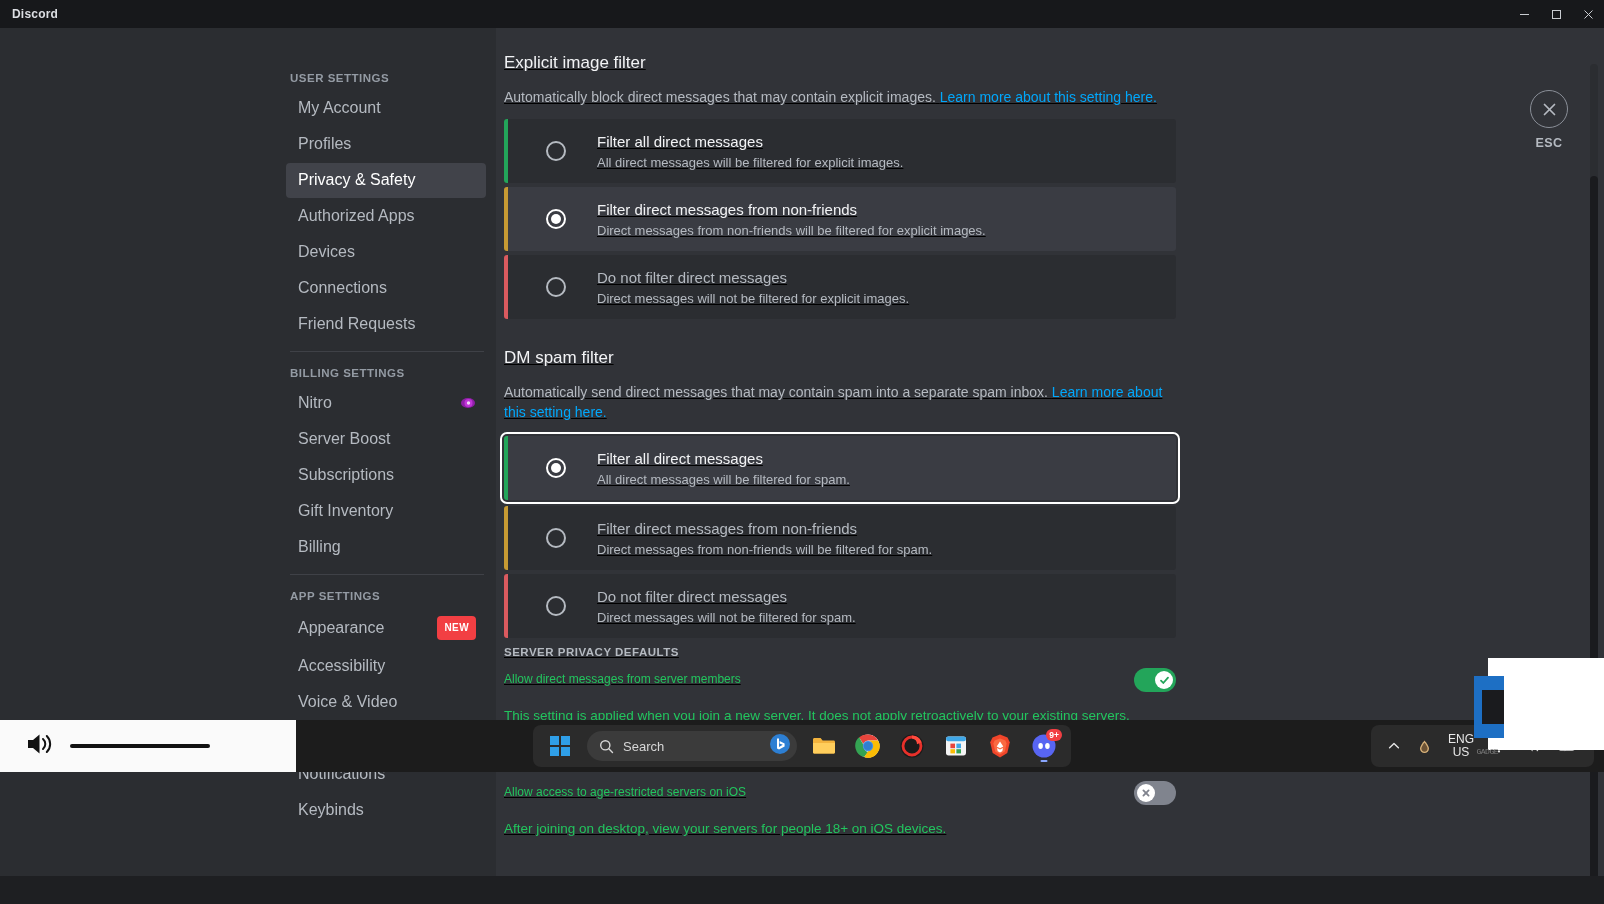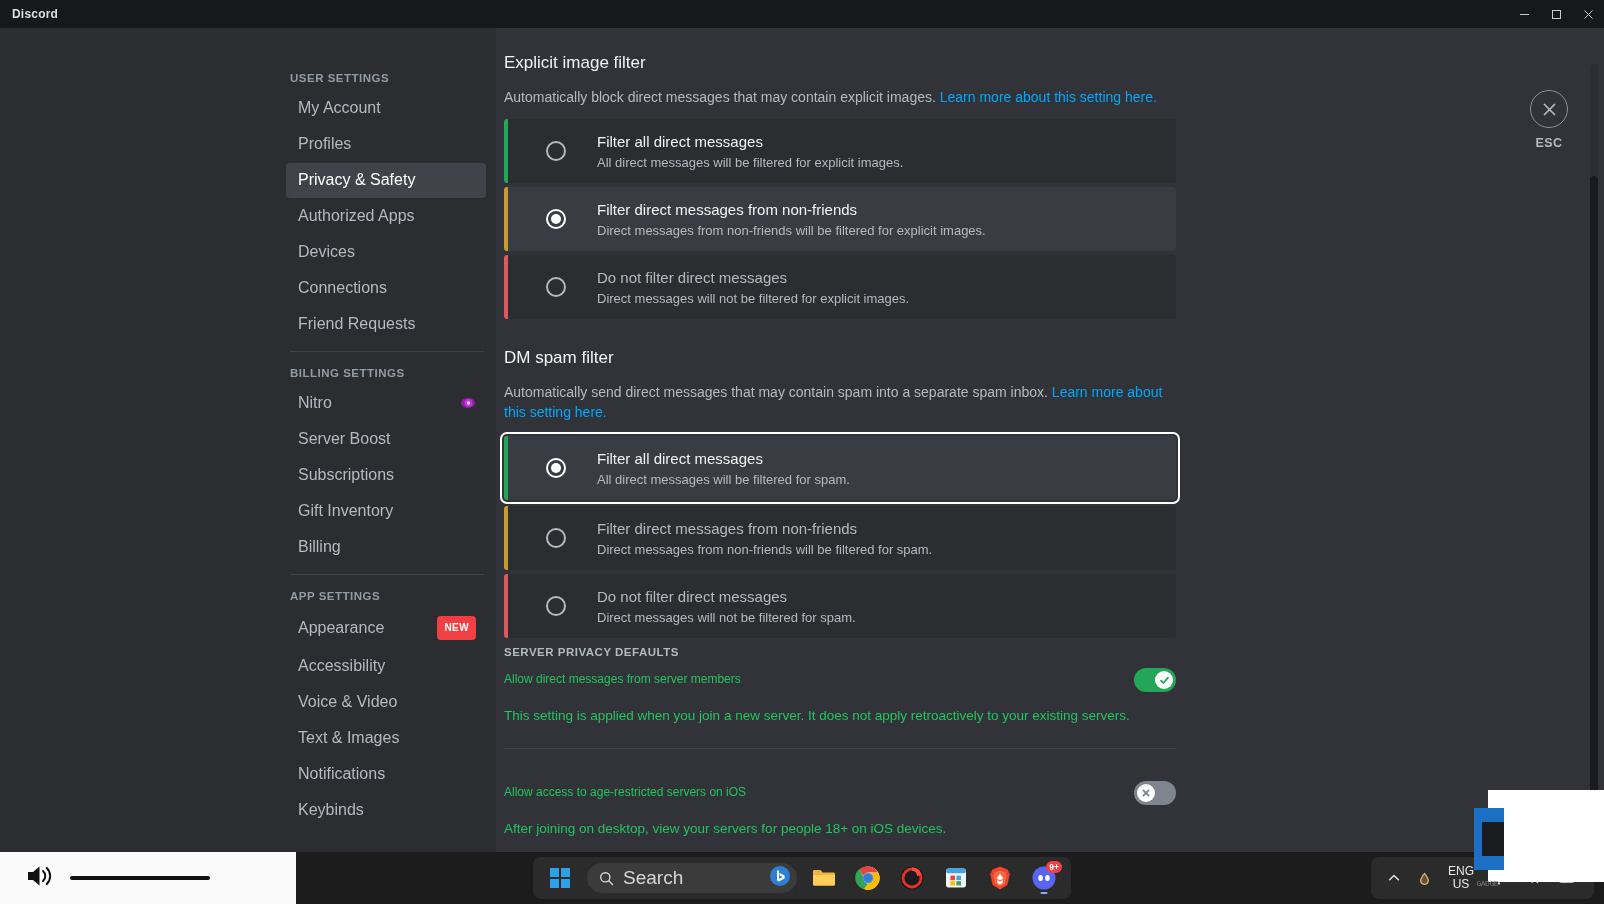--- a/index.html
+++ b/index.html
@@ -2,21 +2,21 @@
 <html><head>
 <meta charset="utf-8">
 <style>
   * { box-sizing: border-box; margin:0; padding:0; }
   html,body{
     width:1604px; height:904px; overflow:hidden;
     background:#1e1f22;
     font-family:"Liberation Sans", sans-serif;
     -webkit-font-smoothing:antialiased;
   }
-  #app { position:relative; width:1604px; height:904px; }
+  #app { position:relative; width:1604px; height:772px; }
 
   
   .titlebar{
     position:absolute; left:0; top:0; width:1604px; height:28px;
     background:#17181b; display:flex; align-items:center;
   }
   .titlebar .app-title{
     color:#dcdee3; font-size:12px; font-weight:bold; padding-left:12px;
     letter-spacing:.2px;
   }
@@ -63,21 +63,21 @@
   
   .content{
     flex:1 1 auto; height:100%; position:relative;
     background:#313338; overflow:hidden;
   }
   .content-inner{
     position:absolute; left:0; top:0; width:100%; height:100%;
     padding:10px 0 0 0;
   }
   .col{
-    width:676px; margin-left:8px; padding-top:14px;
+    width:676px; margin-left:8px; padding-top:14px;text-decoration:underline;
   }
 
   h2.section-title{
     color:#f2f3f5; font-size:17px; font-weight:500; line-height:22px;
     margin-bottom:13px;
   }
   p.section-desc{
     color:#b5bac1; font-size:14px; line-height:20px; margin-bottom:10px;
     max-width:670px;
   }
@@ -177,21 +177,21 @@
   }
   .tb-icon{
     width:34px; height:34px; display:flex; align-items:center; justify-content:center;
     border-radius:5px; cursor:pointer; position:relative;
   }
   .searchbox{
     width:210px; height:30px; border-radius:15px; background:#3b3b3b;
     display:flex; align-items:center; padding:0 6px 0 12px; gap:9px;
     cursor:pointer;
   }
-  .searchbox .stext{ color:#d6d6d6; font-size:19px; flex:1; }
+  .searchbox .stext{ color:#d6d6d6; font-size:13px; flex:1; }
   .tb-right{
     position:absolute; right:10px; top:5px; height:42px;
     background:#2b2b2b; border-radius:8px;
     display:flex; align-items:center; gap:4px; padding:0 10px;
   }
   .tr-item{
     height:34px; display:flex; align-items:center; justify-content:flex-end;
     padding:0 6px; border-radius:4px; color:#e6e6e6; cursor:pointer;
   }
   .lang{

